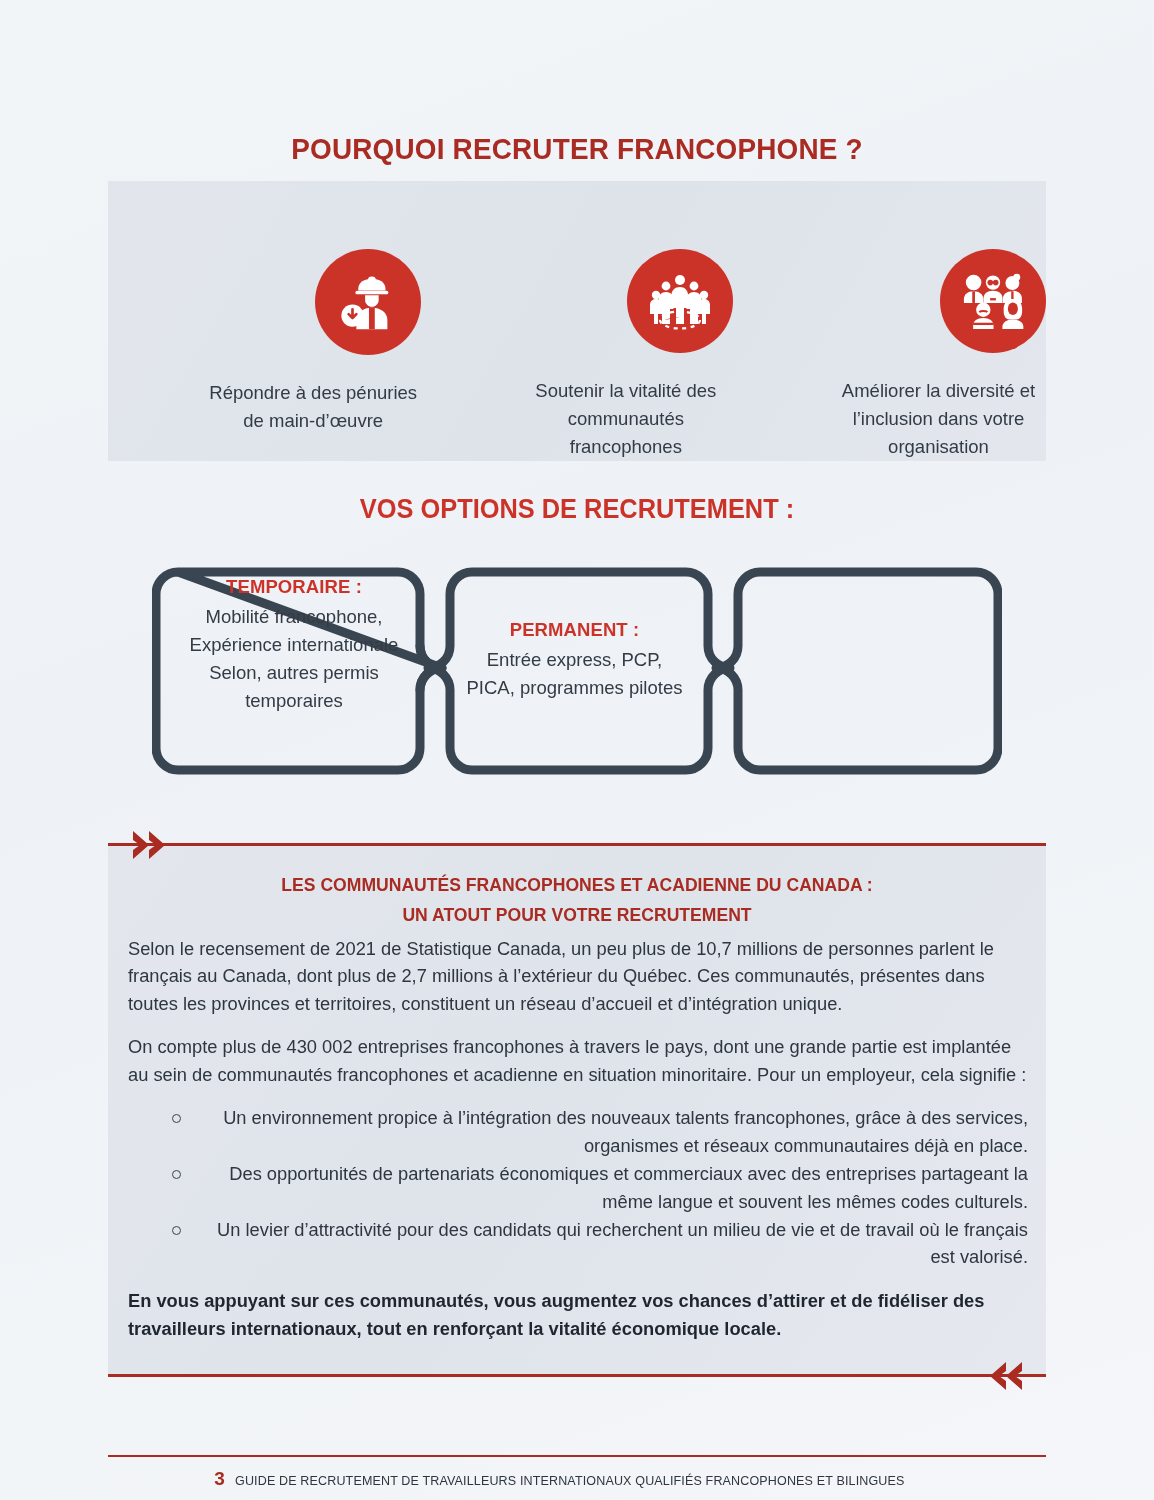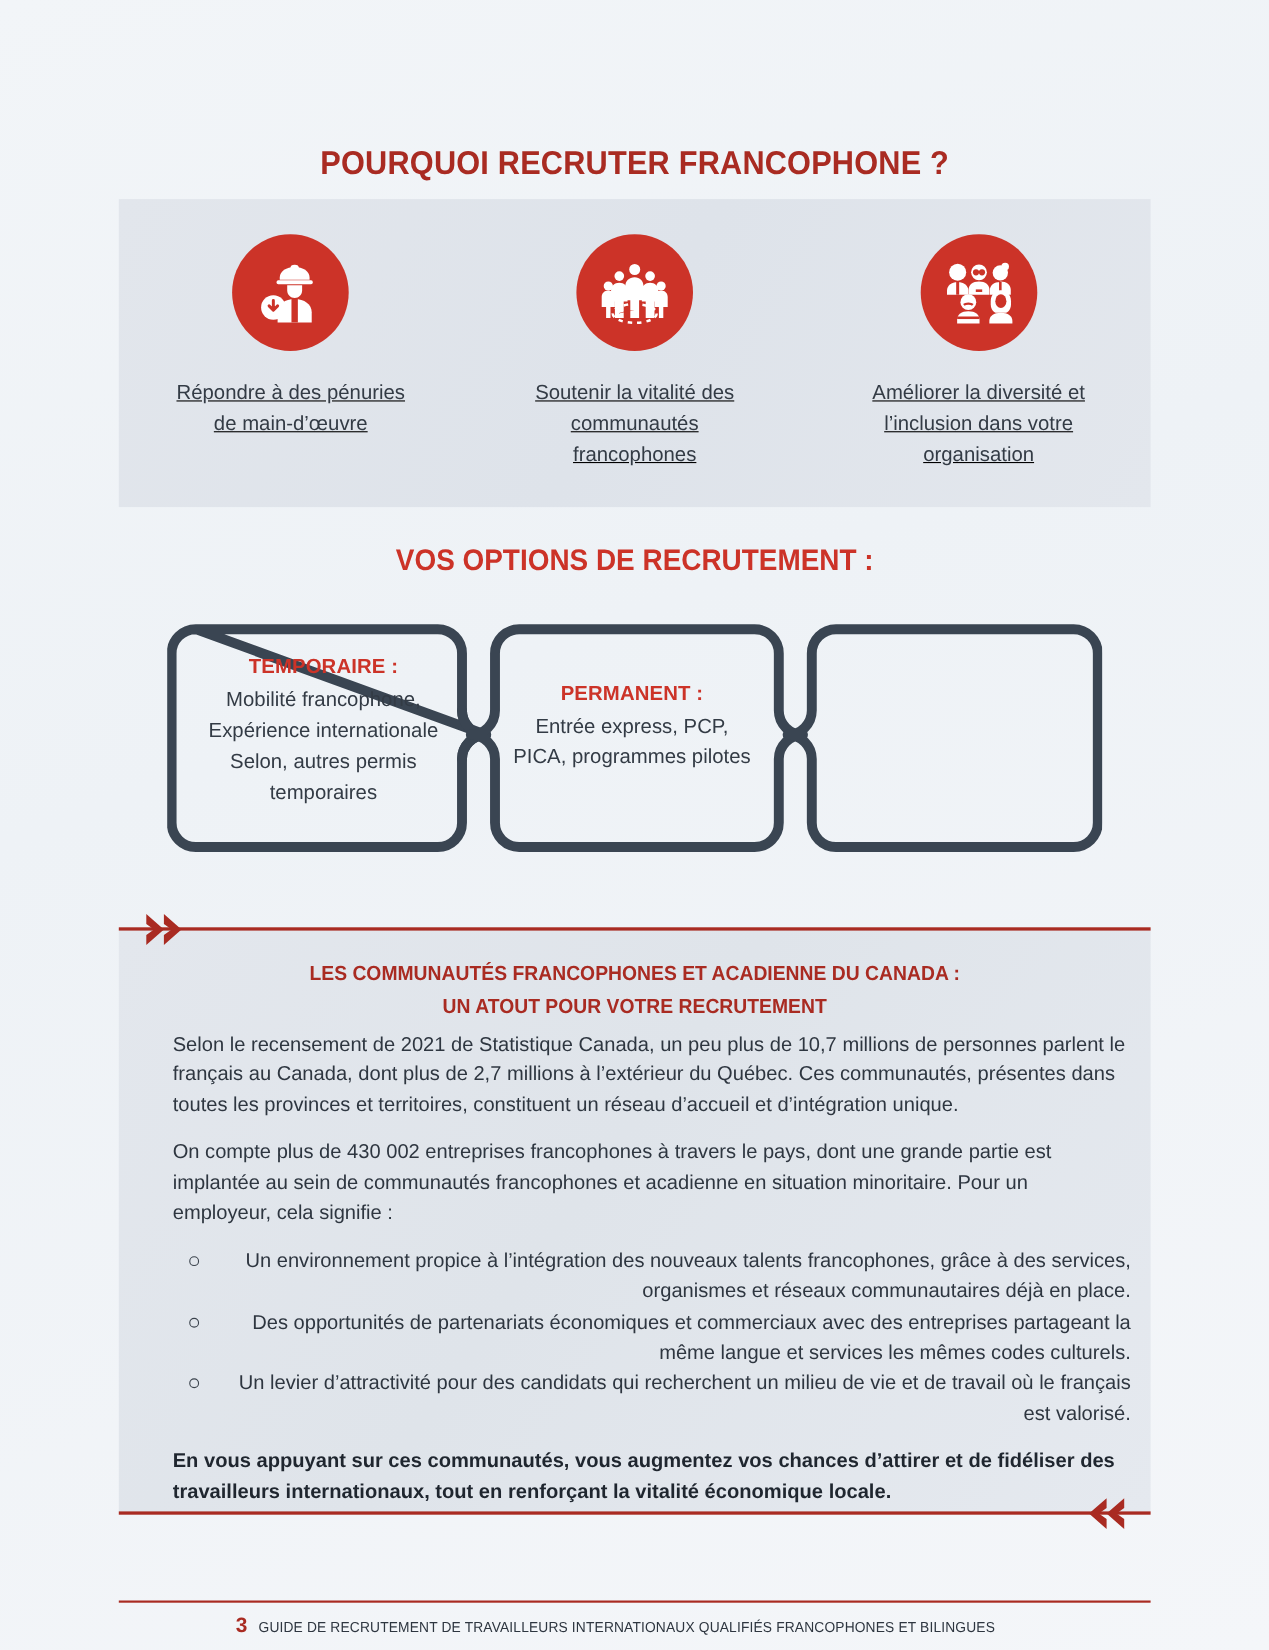--- a/index.html
+++ b/index.html
@@ -31,23 +31,22 @@
     position: absolute;
     top: 181px; left: 108px;
     width: 938px; height: 280px;
     background: linear-gradient(120deg, #e2e6ec 0%, #dee3ea 50%, #e3e7ed 100%);
     display: flex;
   }
   .benefit {
     flex: 1;
     display: flex;
     flex-direction: column;
-    align-items: center;
-    padding-top: 32px;
-    text-decoration: underline;
+    align-items: flex-end;
+    padding-top: 68px;
   }
   .benefit-circle {
     width: 106px; height: 106px;
     border-radius: 50%;
     background: #CC3328;
     display: flex;
     align-items: center;
     justify-content: center;
     margin-bottom: 24px;
   }
@@ -86,21 +85,21 @@
     color: #333b45;
   }
   .puzzle-txt .ttl {
     display: block;
     font-weight: bold;
     color: #CC3328;
     font-size: 18.5px;
     letter-spacing: 0.1px;
     margin-bottom: 2px;
   }
-  .pz1 { left: 18px;  top: 48px; width: 248px; }
+  .pz1 { left: 18px;  top: 29px; width: 248px; }
   .pz2 { left: 310px; top: 44px; width: 225px; margin-top: 28px; }
   .pz3 { left: 588px; top: 44px; width: 235px; }
 
   
   .comm-panel {
     position: absolute;
     top: 845px; left: 108px;
     width: 938px; height: 530px;
     background: linear-gradient(125deg, #e3e7ed 0%, #dfe4ea 45%, #e5e9ef 100%);
   }
@@ -140,21 +139,21 @@
   }
 
   .comm-body {
     position: absolute;
     top: 935px; left: 128px;
     width: 900px;
     font-size: 18.3px;
     line-height: 1.50;
     color: #2e3640;
   }
-  .comm-body p { margin-bottom: 16px; margin-left: 29px; }
+  .comm-body p { margin-bottom: 16px; }
   .comm-body ul {
     list-style: none;
     margin: 0 0 16px 0;
     padding-left: 42px;
     text-align: right;
   }
   .comm-body ul li {
     position: relative;
     padding-left: 24px;
     margin-bottom: 1px;
@@ -336,21 +335,21 @@
 <div class="comm-heading">
   <div>LES COMMUNAUTÉS FRANCOPHONES ET ACADIENNE DU CANADA :</div>
   <div>UN ATOUT POUR VOTRE RECRUTEMENT</div>
 </div>
 
 <div class="comm-body">
   <p>Selon le recensement de 2021 de Statistique Canada, un peu plus de 10,7 millions de personnes parlent le français au Canada, dont plus de 2,7 millions à l’extérieur du Québec. Ces communautés, présentes dans toutes les provinces et territoires, constituent un réseau d’accueil et d’intégration unique.</p>
   <p>On compte plus de 430 002 entreprises francophones à travers le pays, dont une grande partie est implantée au sein de communautés francophones et acadienne en situation minoritaire. Pour un employeur, cela signifie :</p>
   <ul>
     <li>Un environnement propice à l’intégration des nouveaux talents francophones, grâce à des services, organismes et réseaux communautaires déjà en place.</li>
-    <li>Des opportunités de partenariats économiques et commerciaux avec des entreprises partageant la même langue et services les mêmes codes culturels.</li>
+    <li>Des opportunités de partenariats économiques et commerciaux avec des entreprises partageant la même langue et souvent les mêmes codes culturels.</li>
     <li>Un levier d’attractivité pour des candidats qui recherchent un milieu de vie et de travail où le français est valorisé.</li>
   </ul>
   <p class="comm-closing">En vous appuyant sur ces communautés, vous augmentez vos chances d’attirer et de fidéliser des travailleurs internationaux, tout en renforçant la vitalité économique locale.</p>
 </div>
 
 <div class="footer-rule"></div>
 <div class="footer-bar">
   <span class="footer-page">3</span>
   <span class="footer-text">GUIDE DE RECRUTEMENT DE TRAVAILLEURS INTERNATIONAUX QUALIFIÉS FRANCOPHONES ET BILINGUES</span>
 </div>

